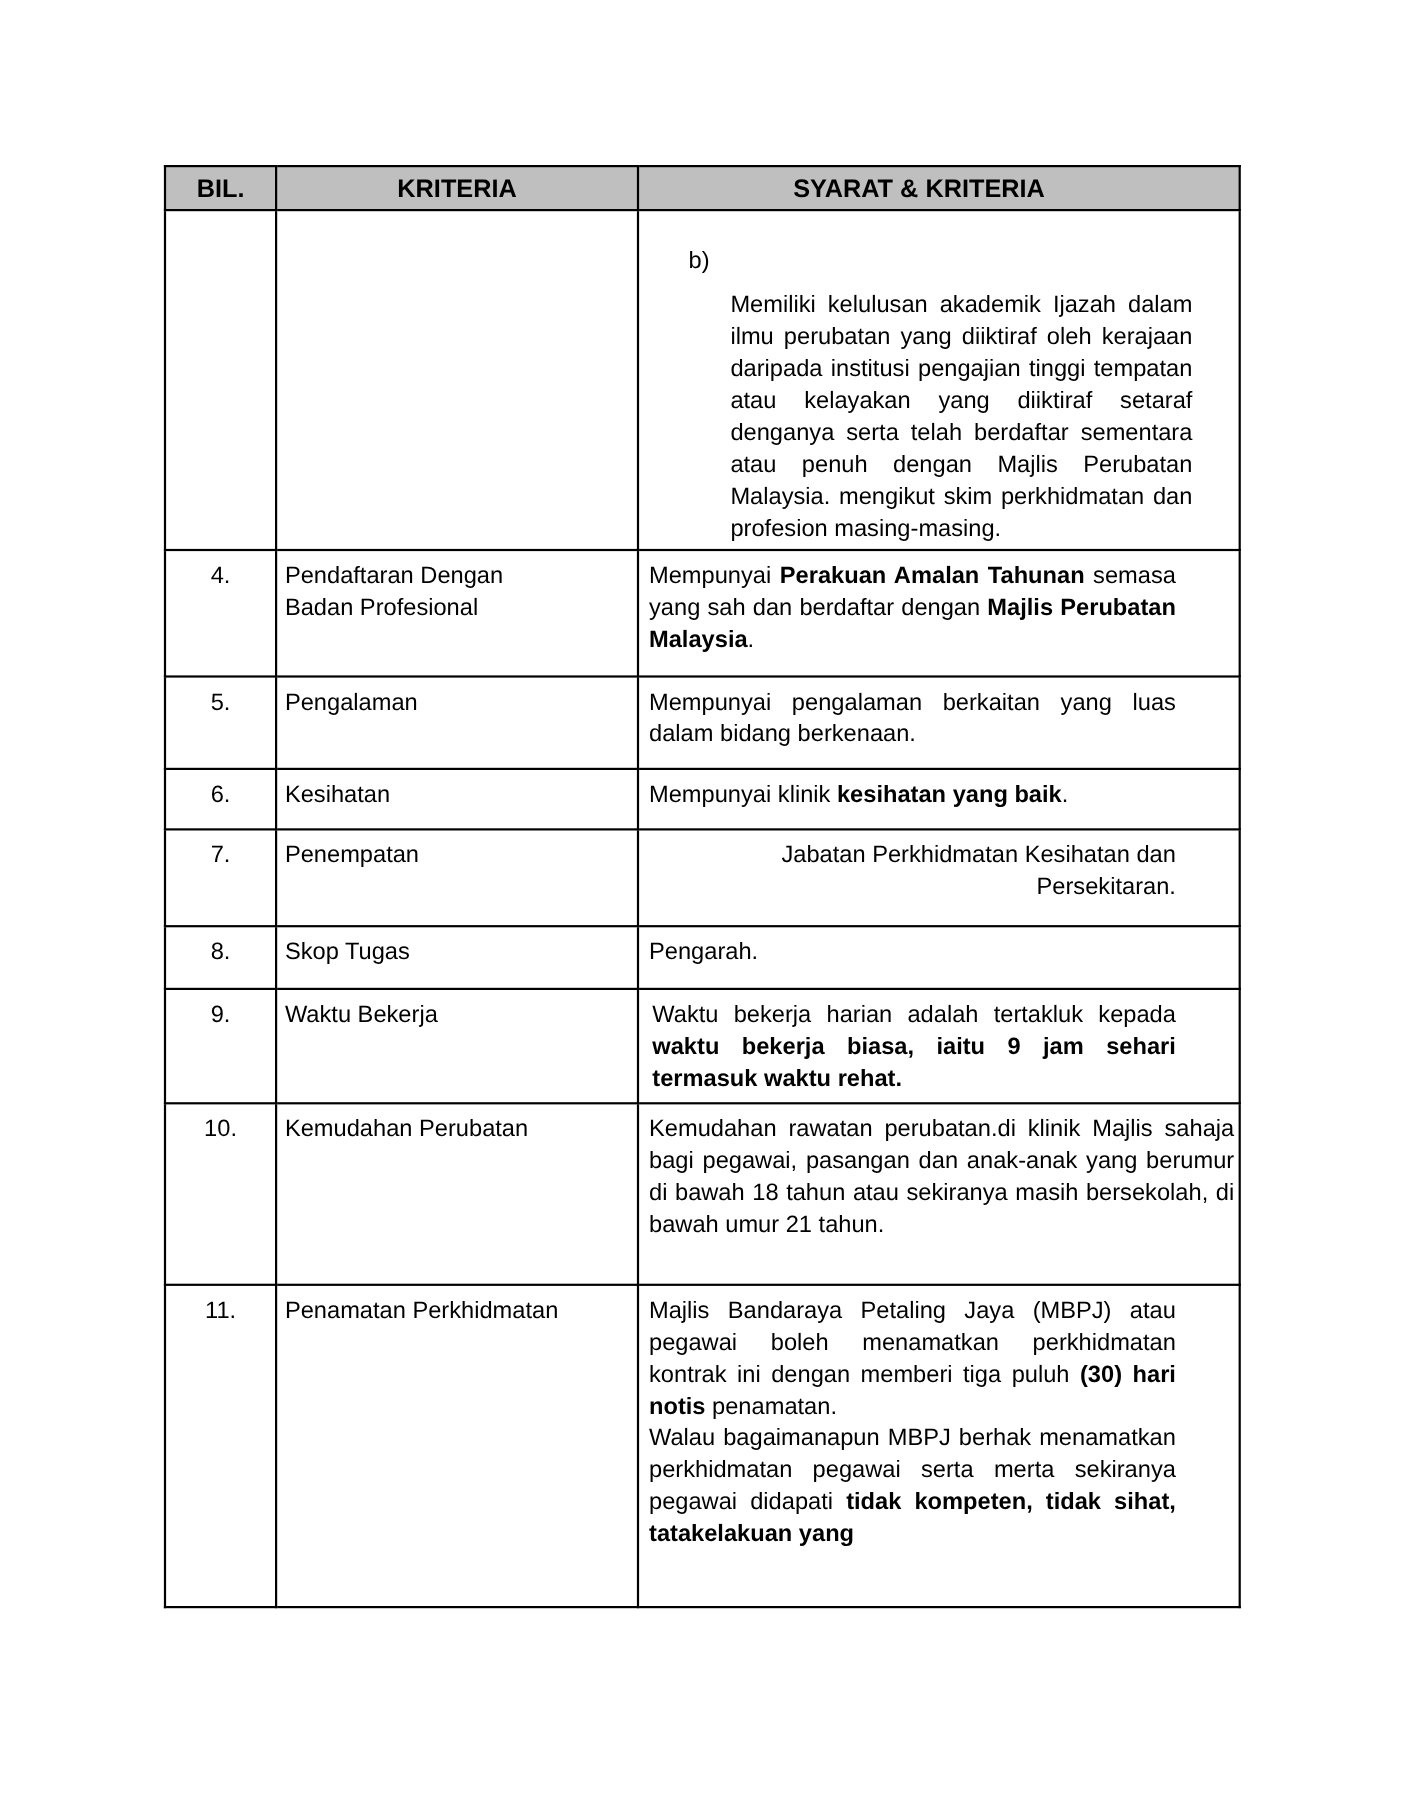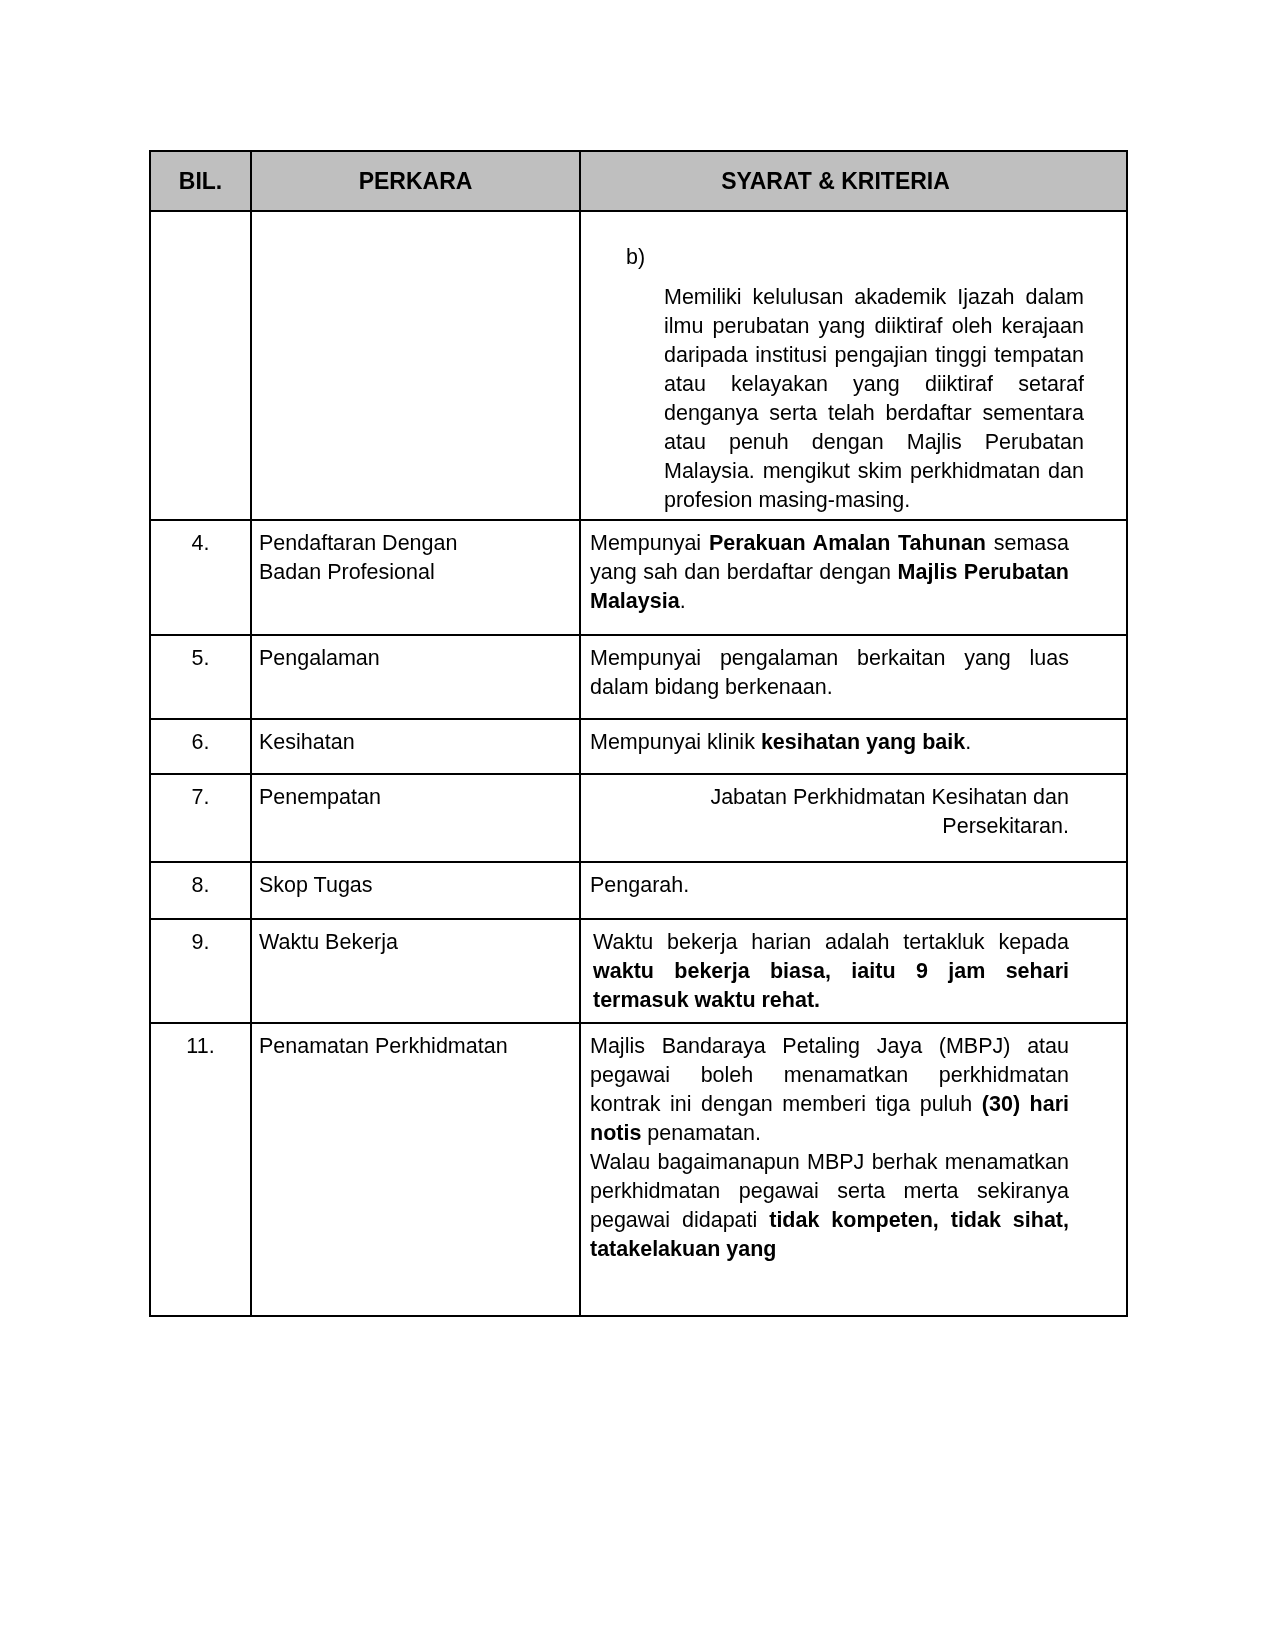--- a/index.html
+++ b/index.html
@@ -34,21 +34,21 @@
 
   th, td {
     border: 2px solid #000000;
     vertical-align: top;
     box-sizing: border-box;
     font-size: 21.5px;
     line-height: 29px;
   }
   th {
     background: #bfbfbf;
-    height: 60px;
+    height: 40px;
     vertical-align: middle;
     text-align: center;
     font-weight: bold;
     font-size: 23px;
     padding: 4px;
   }
   th.th-syarat { padding-right: 40px; }
 
   .cell-bil {
     text-align: center;
@@ -97,21 +97,21 @@
 <div class="page">
   <table class="criteria">
     <colgroup>
       <col class="c-bil">
       <col class="c-perkara">
       <col class="c-syarat">
     </colgroup>
     <thead>
       <tr class="header-row">
         <th class="th-bil">BIL.</th>
-        <th class="th-perkara">PERKARA</th>
+        <th class="th-perkara">KRITERIA</th>
         <th class="th-syarat">SYARAT &amp; KRITERIA</th>
       </tr>
     </thead>
     <tbody>
 
       <tr class="row-cont">
         <td class="cell-bil"></td>
         <td class="cell-perkara"></td>
         <td class="cell-syarat">
           <div class="hang">
@@ -152,20 +152,25 @@
         <td class="cell-perkara">Skop Tugas</td>
         <td class="cell-syarat"><span>Pengarah.</span></td>
       </tr>
 
       <tr class="row-9">
         <td class="cell-bil">9.</td>
         <td class="cell-perkara">Waktu Bekerja</td>
         <td class="cell-syarat"><span>Waktu bekerja harian adalah tertakluk kepada </span><b>waktu bekerja biasa, iaitu 9 jam sehari termasuk waktu rehat.</b></td>
       </tr>
 
+      <tr class="row-10">
+        <td class="cell-bil">10.</td>
+        <td class="cell-perkara">Kemudahan Perubatan</td>
+        <td class="cell-syarat"><span>Kemudahan rawatan perubatan.di klinik Majlis sahaja bagi pegawai, pasangan dan anak-anak yang berumur di bawah 18 tahun atau sekiranya masih bersekolah, di bawah umur 21 tahun.</span></td>
+      </tr>
 
       <tr class="row-11">
         <td class="cell-bil">11.</td>
         <td class="cell-perkara">Penamatan Perkhidmatan</td>
         <td class="cell-syarat">
           <p class="para-1"><span>Majlis Bandaraya Petaling Jaya (MBPJ) atau pegawai boleh menamatkan perkhidmatan kontrak ini dengan memberi tiga puluh </span><b>(30) hari notis</b><span> penamatan.</span></p>
           <p class="para-2"><span>Walau bagaimanapun MBPJ berhak menamatkan perkhidmatan pegawai serta merta sekiranya pegawai didapati </span><b>tidak kompeten, tidak sihat, tatakelakuan yang</b></p>
         </td>
       </tr>
 

